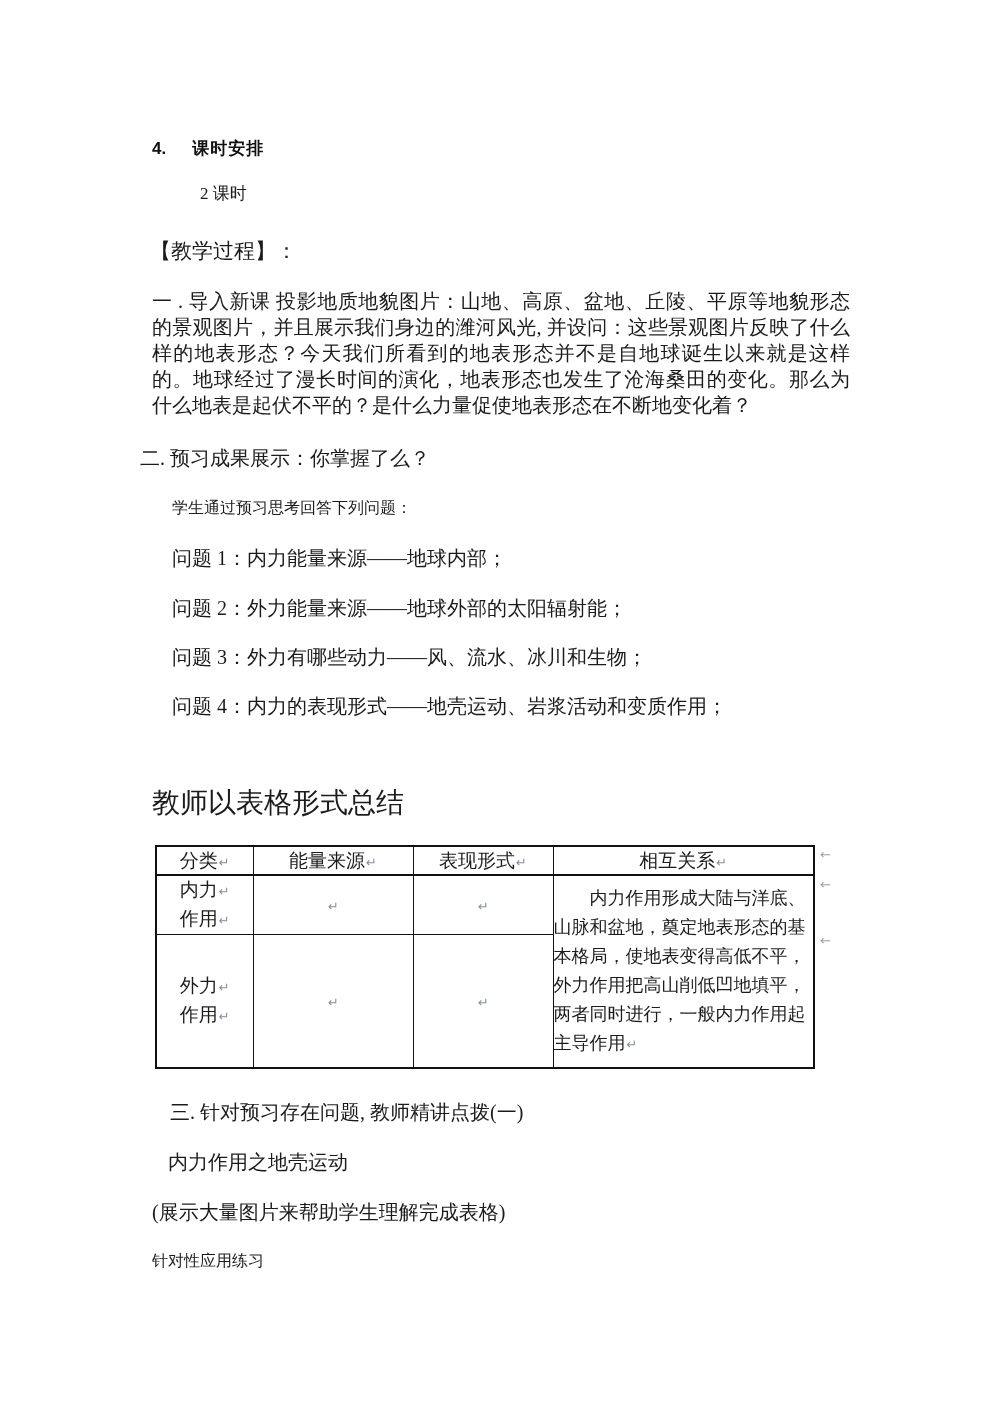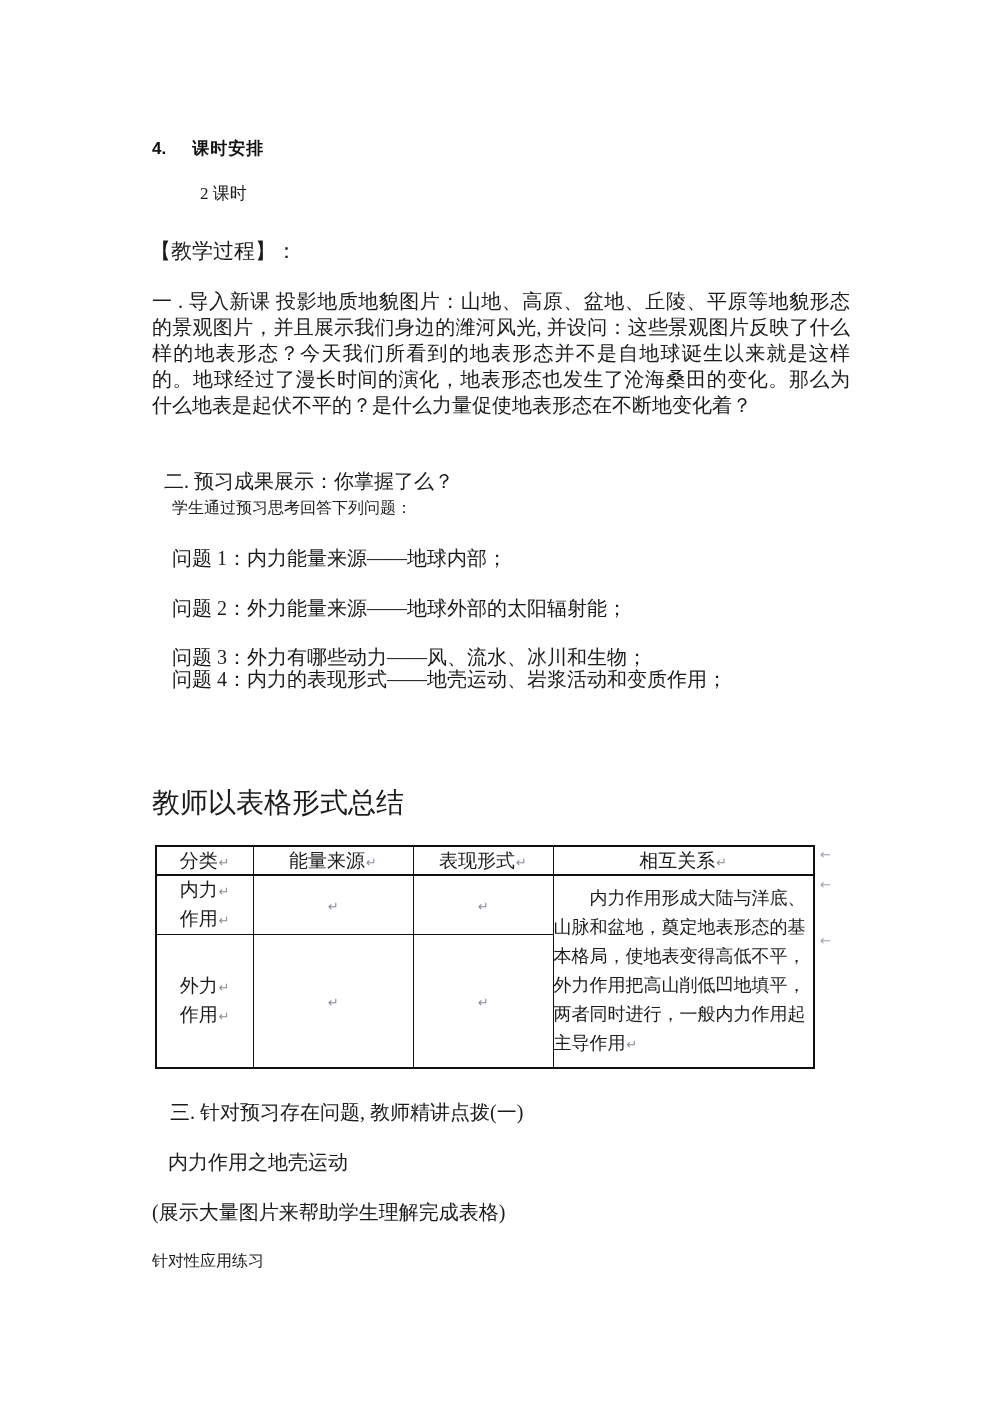--- a/index.html
+++ b/index.html
@@ -44,27 +44,27 @@
 
   .intro-para {
     left: 152px; top: 288px;
     width: 698px;
     font-size: 20px;
     line-height: 26px;
     text-align: justify;
     text-justify: inter-ideograph;
   }
 
-  .section2 { left: 164px; top: 446px; font-size: 20px; line-height: 24px; margin-top: 23px; }
+  .section2 { left: 140px; top: 446px; font-size: 20px; line-height: 24px; }
   .students { left: 172px; top: 496px; font-size: 16px; line-height: 24px; }
   .q { font-size: 20px; line-height: 24px; left: 172px; }
   .q1 { top: 546px; }
   .q2 { top: 596px; }
   .q3 { top: 645px; }
-  .q4 { top: 667px; }
+  .q4 { top: 694px; }
   .q5 { top: 743px; }
   .table-intro { left: 152px; top: 791px; font-size: 28px; line-height: 24px; }
 
   table.summary {
     position: absolute;
     left: 155px; top: 845px;
     border-collapse: collapse;
     table-layout: fixed;
     width: 658px;
     border: 2px solid #111;

